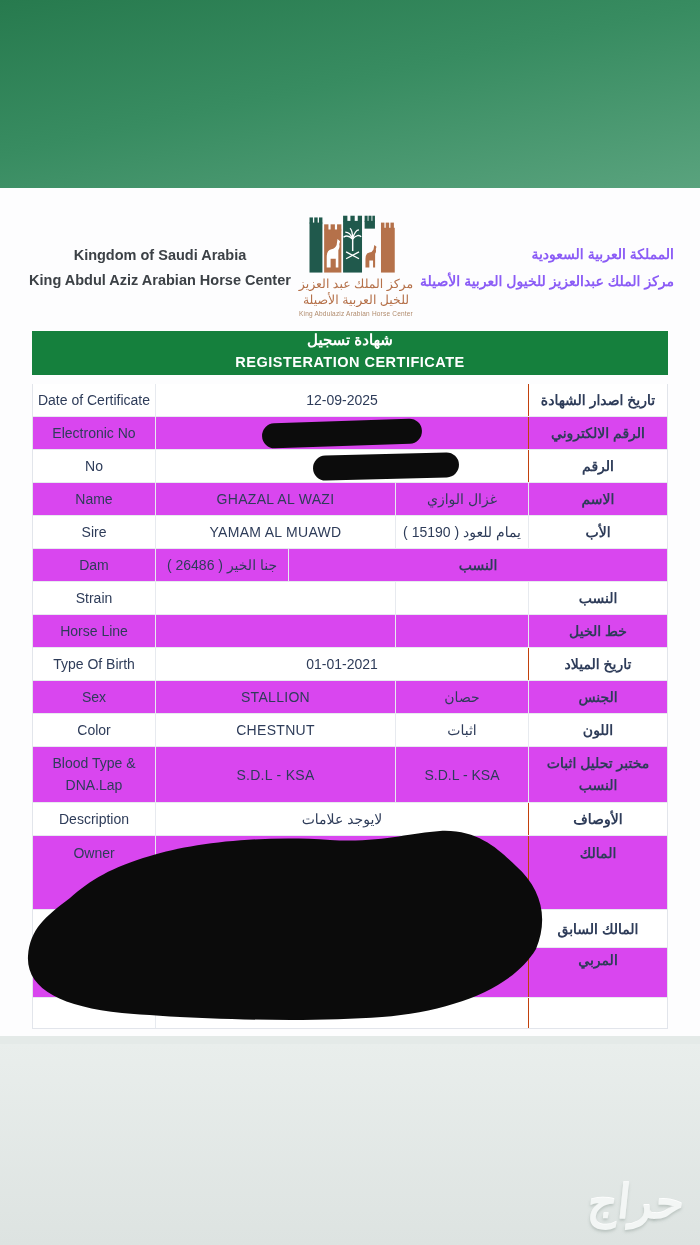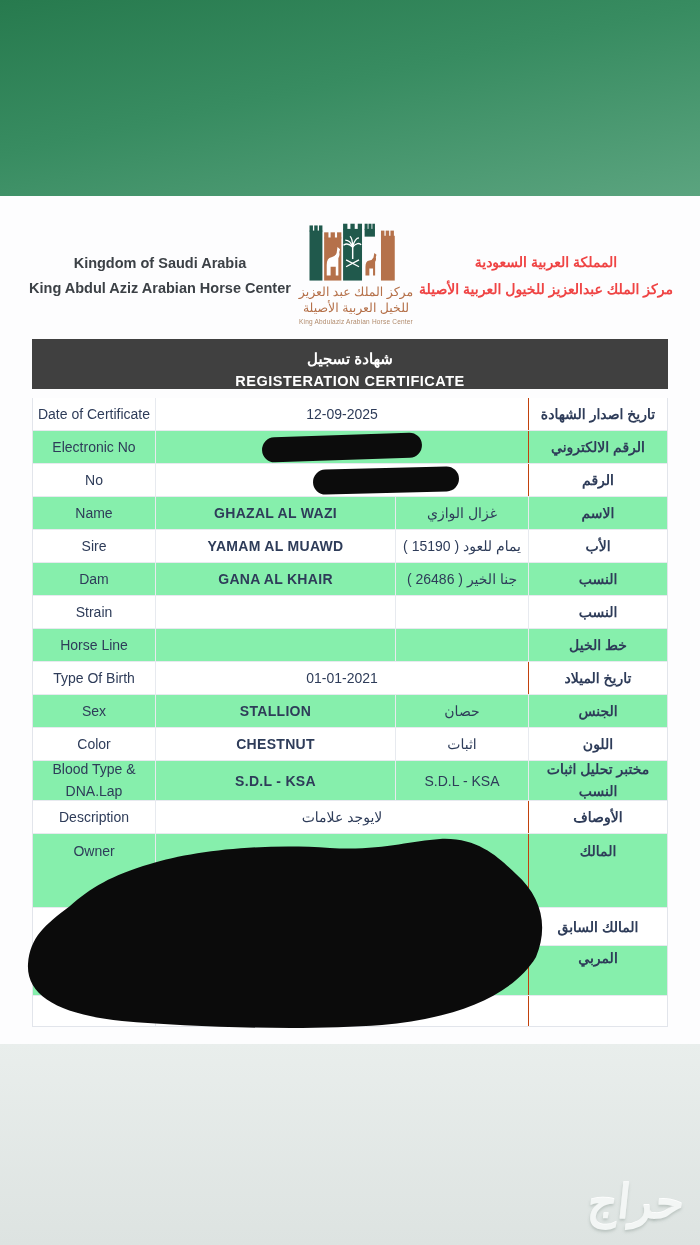--- a/index.html
+++ b/index.html
@@ -4,51 +4,51 @@
 <style>
   html,body{margin:0;padding:0;}
   .page{position:relative;width:700px;height:1245px;overflow:hidden;
         font-family:"Liberation Sans",sans-serif;background:#e4eae8;}
 
   
   .top-green{position:absolute;top:0;left:0;width:700px;height:196px;
              background:linear-gradient(168deg,#277a4e 0%,#388c61 45%,#5ba47f 100%);}
 
   
-  .certificate{position:absolute;top:196px;left:0;width:700px;height:848px;background:#fdfdfe;}
+  .certificate{position:absolute;top:188px;left:0;width:700px;height:848px;background:#fdfdfe;}
 
   
   .cert-header{display:flex;align-items:center;justify-content:space-between;
                padding:28px 26px 8px 26px;height:103px;}
   .h-en{width:268px;text-align:center;color:#3c4146;font-weight:700;font-size:14.5px;line-height:1.7;}
-  .h-ar{width:256px;text-align:center;color:#ef4444;font-weight:700;font-size:14px;line-height:1.9;direction:rtl;}
+  .h-ar{width:256px;text-align:right;color:#8b5cf6;font-weight:700;font-size:14px;line-height:1.9;direction:rtl;}
   .logo{width:122px;display:flex;flex-direction:column;align-items:center;margin-top:-4px;}
   .logo-ar{color:#b5714a;font-weight:400;font-size:12.5px;line-height:1.3;text-align:center;direction:rtl;white-space:nowrap;}
   .logo-en{color:#b08a6b;font-size:6.5px;margin-top:2px;letter-spacing:.2px;white-space:nowrap;}
 
   
-  .banner{margin:4px 32px 0 32px;height:50px;background:#404040;
-          display:flex;flex-direction:column;align-items:center;justify-content:flex-end;gap:5px;}
+  .banner{margin:4px 32px 0 32px;height:44px;background:#15803d;
+          display:flex;flex-direction:column;align-items:center;justify-content:flex-start;gap:5px;}
   .banner-ar{color:#fff;font-weight:700;font-size:15px;direction:rtl;}
   .banner-en{color:#fff;font-weight:700;font-size:14.5px;letter-spacing:.5px;}
 
   
   .tbl{margin:9px 32px;border:1px solid #e2e5eb;border-top:none;box-sizing:border-box;}
   .trow{display:flex;height:33px;box-sizing:border-box;border-bottom:1px solid #e7eaef;background:#ffffff;}
-  .trow.shade{background:#86efac;}
+  .trow.shade{background:#d946ef;}
   .cell{display:flex;align-items:center;justify-content:center;box-sizing:border-box;
         color:#2e3c59;font-size:14px;}
   .c-label-en{width:123px;border-right:1px solid #e7eaef;text-align:center;}
-  .c-val-en{width:240px;border-right:1px solid #e7eaef;letter-spacing:.3px;font-weight:bold;}
+  .c-val-en{width:240px;border-right:1px solid #e7eaef;letter-spacing:.3px;}
   .c-val-ar{width:133px;border-right:1px solid #e7eaef;direction:rtl;}
   .c-val-span{width:373px;border-right:1px solid #c2410c;text-align:right;}
   .c-label-ar{flex:1;direction:rtl;font-weight:700;text-align:center;}
 
   
-  .trow:nth-child(12){height:40px;justify-content:center;}
+  .trow:nth-child(12){height:56px;justify-content:center;}
   .trow:nth-child(12) .c-label-en{padding:0 16px;line-height:1.55;}
   .trow:nth-child(12) .c-label-ar{padding:0 12px;line-height:1.55;}
   .trow:nth-child(13) .c-val-span{direction:rtl;}
   .trow:nth-child(14){height:74px;}
   .trow:nth-child(14) .cell{align-items:flex-start;padding-top:9px;}
   .trow:nth-child(15){height:38px;}
   .trow:nth-child(16){height:50px;}
   .trow:nth-child(16) .cell{align-items:flex-start;padding-top:4px;}
   .trow:nth-child(17){height:30px;border-bottom:none;}
 
@@ -166,21 +166,20 @@
           <div class="cell c-label-ar">الاسم</div>
         </div>
         <div class="trow">
           <div class="cell c-label-en">Sire</div>
           <div class="cell c-val-en">YAMAM AL MUAWD</div>
           <div class="cell c-val-ar">يمام للعود ( 15190 )</div>
           <div class="cell c-label-ar">الأب</div>
         </div>
         <div class="trow shade">
           <div class="cell c-label-en">Dam</div>
-          <div class="cell c-val-en">GANA AL KHAIR</div>
           <div class="cell c-val-ar">جنا الخير ( 26486 )</div>
           <div class="cell c-label-ar">النسب</div>
         </div>
         <div class="trow">
           <div class="cell c-label-en">Strain</div>
           <div class="cell c-val-en"></div>
           <div class="cell c-val-ar"></div>
           <div class="cell c-label-ar">النسب</div>
         </div>
         <div class="trow shade">

